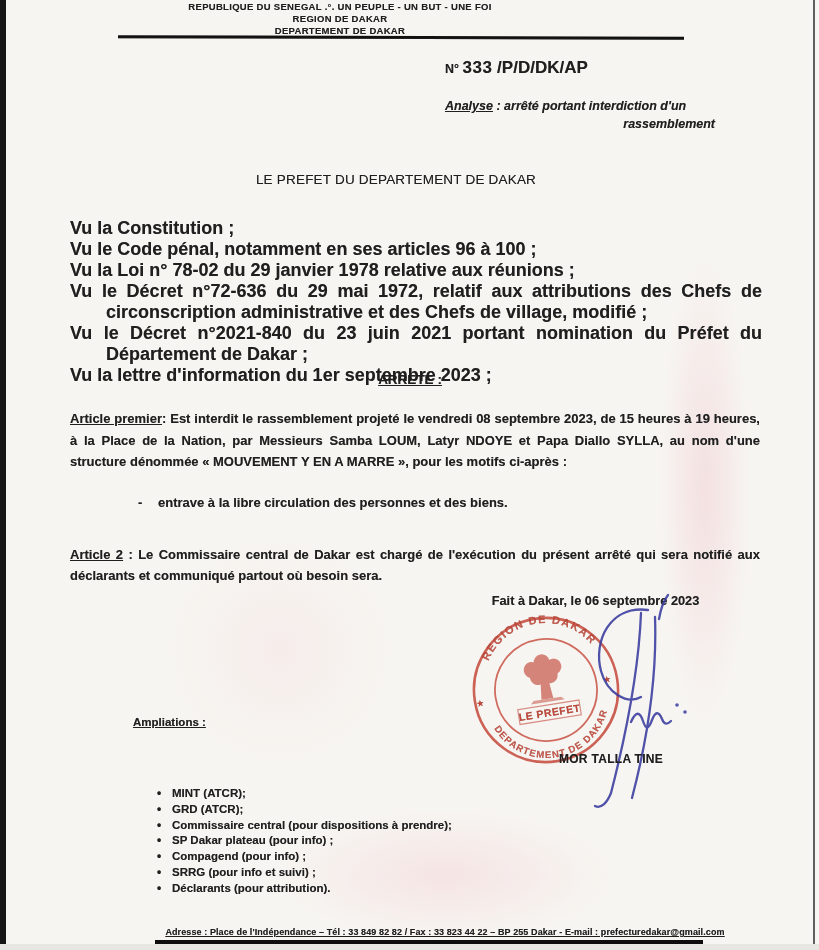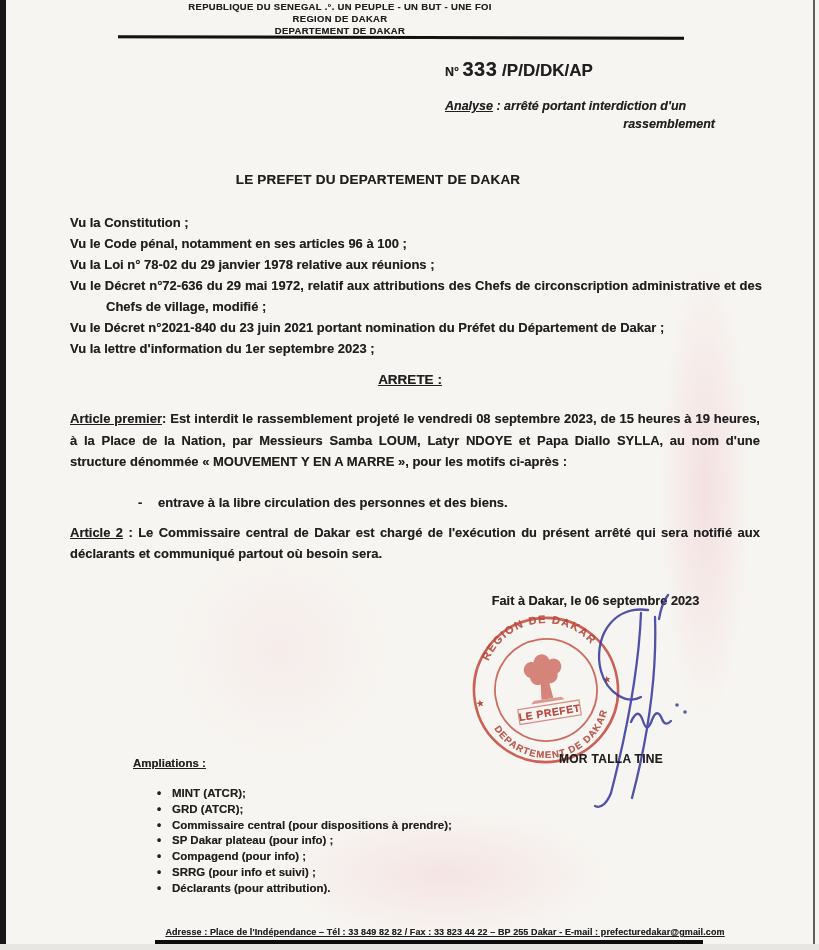--- a/index.html
+++ b/index.html
@@ -24,61 +24,61 @@
   .edge-left  { position:absolute; left:0; top:0; width:6px; height:950px; background:#161616; }
   .edge-right { position:absolute; left:813px; top:0; width:2px; height:950px; background:#3a3a3a; opacity:.8; }
 
   .header { position:absolute; left:80px; top:1px; width:520px; text-align:center;
             font-size:9.5px; font-weight:700; line-height:12px; letter-spacing:.3px; }
   .rule-top { position:absolute; left:118px; top:36px; width:566px; height:3px;
               background:#101010; border-bottom:1px solid rgba(40,40,40,.45); transform:rotate(.15deg); }
 
   .refline { position:absolute; left:445px; top:58px; font-weight:700; white-space:nowrap; }
   .refline .no   { font-size:12.5px; }
-  .refline .num  { font-size:20px; letter-spacing:.5px; }
+  .refline .num  { font-size:17px; letter-spacing:.5px; }
   .refline .code { font-size:17px; }
 
   .analyse { position:absolute; left:445px; top:97px; width:270px; font-size:12.5px;
              font-weight:700; line-height:18px;font-style:italic; }
   .analyse .lbl { text-decoration:underline; }
   .analyse .l2 { text-align:right; }
 
-  .doc-title { position:absolute; left:58px; top:172px; width:640px; text-align:center;
-               font-size:13.5px; font-weight:700; letter-spacing:.2px; }
-
-  .visas { position:absolute; left:70px; top:212px; width:692px;
-           font-size:13px; font-weight:600; line-height:21px; }
+  .doc-title { position:absolute; left:76px; top:172px; width:640px; text-align:center;
+               font-size:13.5px; font-weight:400; letter-spacing:.2px; }
+
+  .visas { position:absolute; left:70px; top:218px; width:692px;
+           font-size:18px; font-weight:600; line-height:21px; }
   .visa  { padding-left:36px; text-indent:-36px; text-align:justify; }
 
   .arrete-head { position:absolute; left:60px; top:372px; width:700px; text-align:center;
                  font-size:13.5px; font-weight:700; }
   .arrete-head span { text-decoration:underline; }
 
   .art1 { position:absolute; left:70px; top:408px; width:690px; font-size:13px;
           font-weight:600; line-height:21.5px; text-align:justify; }
   .art-label { font-weight:700; text-decoration:underline; }
 
   .motifs { position:absolute; left:158px; top:492px; font-size:13px; font-weight:600; line-height:22px; }
   .motif::before { content:"-"; position:absolute; left:-20px; }
   .motif { position:relative; }
 
-  .art2 { position:absolute; left:70px; top:522px; width:690px; font-size:13px;
+  .art2 { position:absolute; left:70px; top:544px; width:690px; font-size:13px;
           font-weight:600; line-height:21px; text-align:justify; }
 
   .dateline { position:absolute; left:478px; top:593px; width:235px; text-align:center;
               font-size:12.8px; font-weight:700; }
 
   .stamp { position:absolute; left:466px; top:610px; width:160px; height:160px;
            transform:rotate(-9deg); opacity:.92; }
   .signature { position:absolute; left:555px; top:593px; width:180px; height:230px; }
 
   .signatory { position:absolute; left:528px; top:752px; width:166px; text-align:center;
                font-size:12px; font-weight:700; letter-spacing:.3px; }
 
-  .amp-label { position:absolute; left:133px; top:757px; font-size:11.5px; font-weight:700;
+  .amp-label { position:absolute; left:133px; top:716px; font-size:11.5px; font-weight:700;
                text-decoration:underline; }
   .amp-list { position:absolute; left:172px; top:786px; font-size:11.5px; font-weight:600;
               line-height:15.8px; }
   .amp-item { position:relative; }
   .amp-item::before { content:"\2022"; position:absolute; left:-15px; font-size:12px; }
 
   .footer { position:absolute; left:140px; top:927px; width:610px; text-align:center;
             font-size:9px; font-weight:700; text-decoration:underline; letter-spacing:.1px; }
   .rule-bottom { position:absolute; left:155px; top:940px; width:548px; height:7px; background:#0d0d0d; }
 </style>

